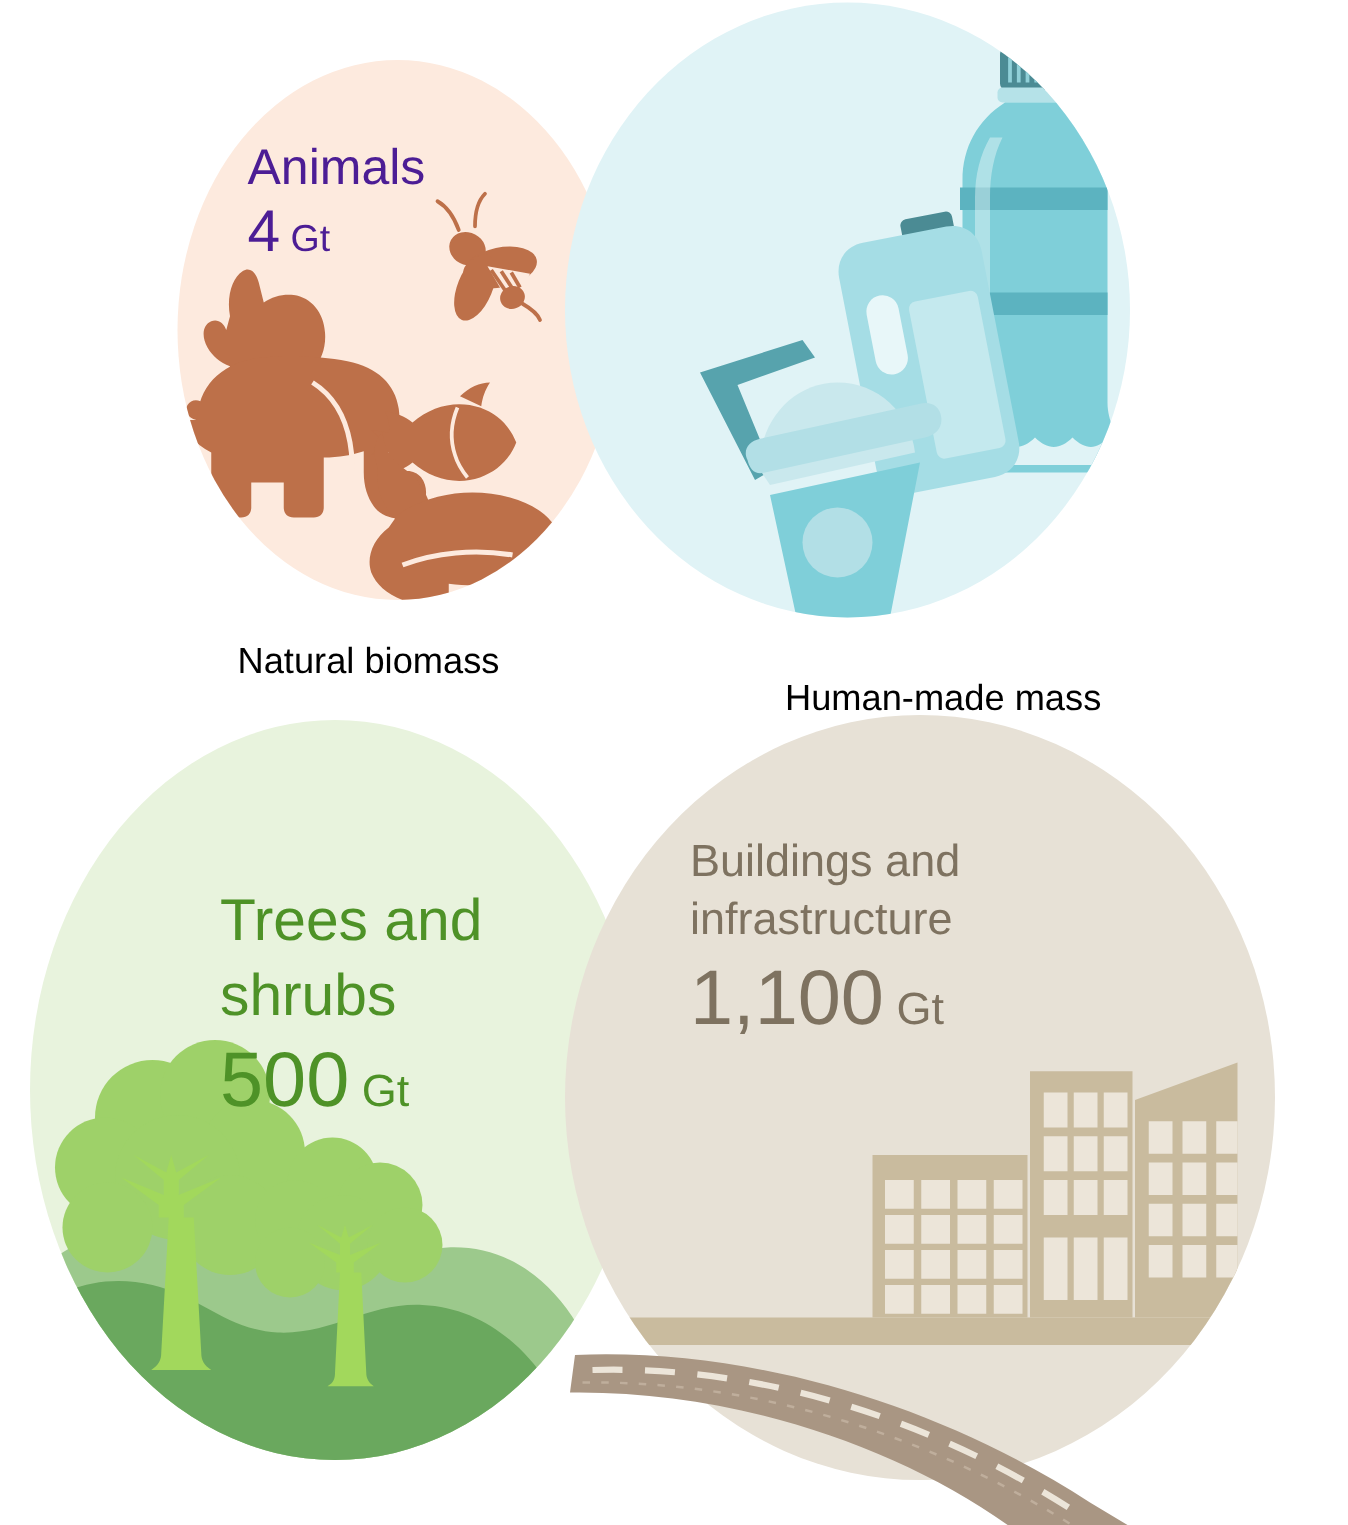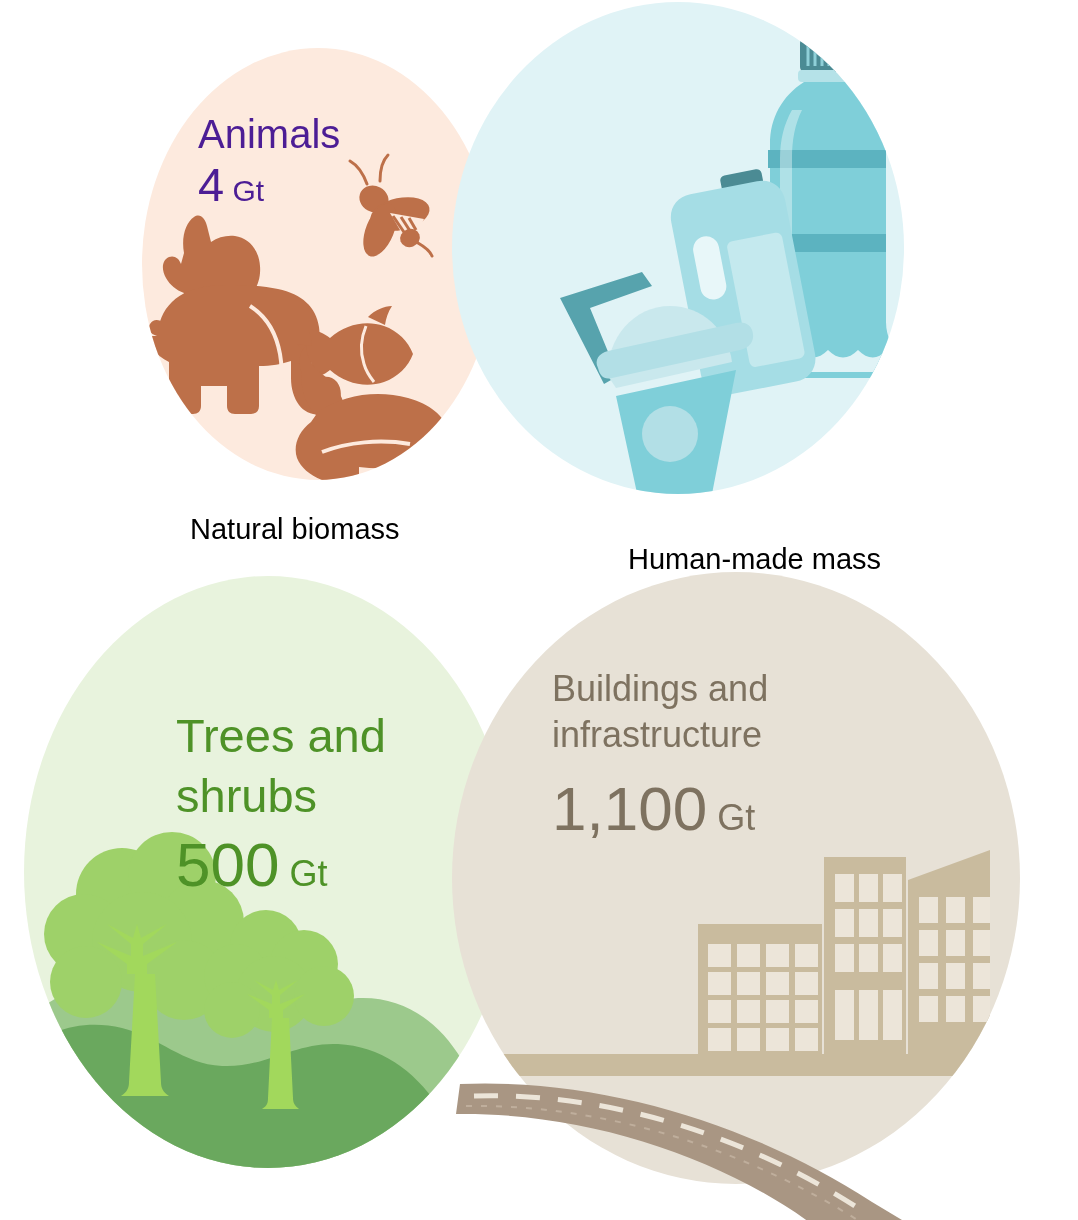--- a/index.html
+++ b/index.html
@@ -80,21 +80,21 @@
   #text-plastic .cat-value { font-size: 47px; margin-top: 2px; }
   #text-plastic .cat-unit  { font-size: 30px; }
 
   #text-trees     { left: 176px; top: 666px; color: #4e9227; margin-top: 40px; }
   #text-trees .cat-title { font-size: 47px; line-height: 1.28; }
   #text-trees .cat-value { font-size: 62px; margin-top: 4px; }
   #text-trees .cat-unit  { font-size: 36px; }
 
   #text-buildings { left: 552px; top: 666px; color: #7e7260; }
   #text-buildings .cat-title { font-size: 36px; line-height: 1.28; }
-  #text-buildings .cat-value { font-size: 62px; margin-top: 16px; }
+  #text-buildings .cat-value { font-size: 62px; margin-top: 6px; }
   #text-buildings .cat-unit  { font-size: 36px; }
 
   
   .section-caption {
     position: absolute;
     z-index: 6;
     font-size: 29px;
     color: #000000;
     text-align: center;
     white-space: nowrap;

